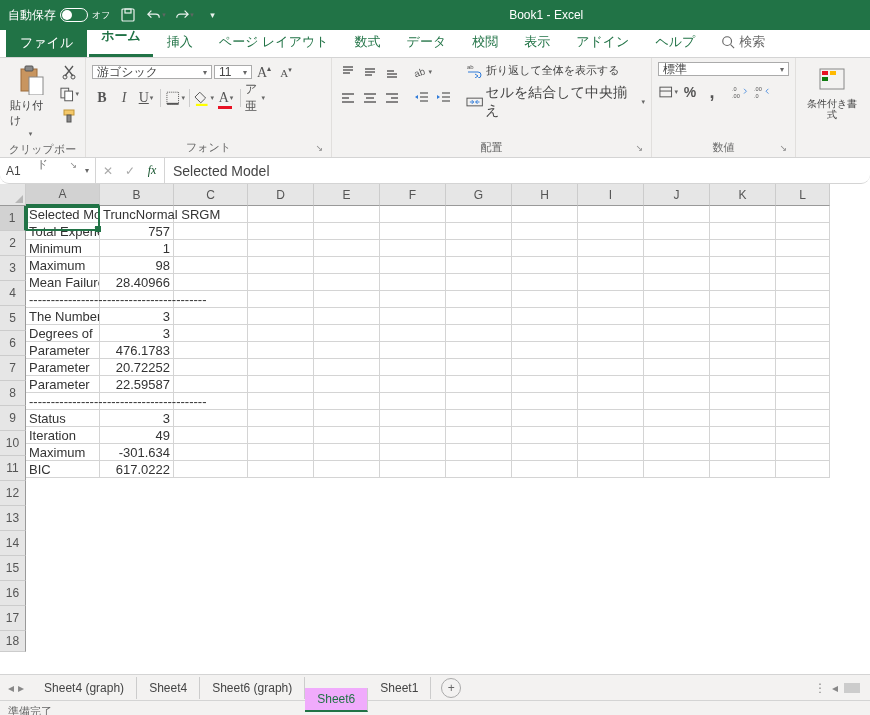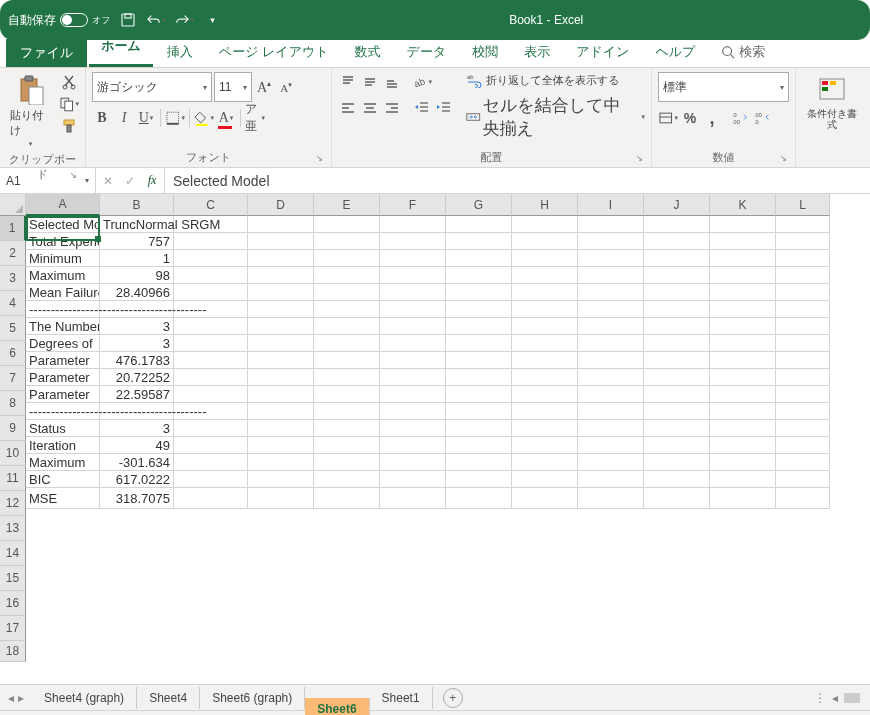--- a/index.html
+++ b/index.html
@@ -1,18 +1,18 @@
 <!DOCTYPE html>
 <html><head>
 <meta charset="utf-8">
 <style>
 * { box-sizing: border-box; margin: 0; padding: 0; font-family: "Yu Gothic", "Meiryo", sans-serif; }
 body { background: #fff; width: 870px; height: 715px; overflow: hidden; font-size: 12px; color: #444; }
 
-.titlebar { height: 40px; background: #217346; display: flex; align-items: center; color: #fff; font-size: 12px; border-radius: 13px; }
+.titlebar { height: 30px; background: #217346; display: flex; align-items: center; color: #fff; font-size: 12px; }
 .titlebar .left { display: flex; align-items: center; gap: 8px; padding-left: 8px; }
 .titlebar .center { flex: 1; text-align: center; }
 .titlebar .autosave { display: flex; align-items: center; gap: 4px; }
 .toggle { width: 28px; height: 14px; border: 1px solid #fff; border-radius: 7px; position: relative; }
 .toggle::after { content: ""; width: 10px; height: 10px; background: #fff; border-radius: 50%; position: absolute; top: 1px; left: 1px; }
 .tb-btn { width: 20px; height: 20px; display: flex; align-items: center; justify-content: center; color: #fff; opacity: .9; }
 .tb-btn svg { stroke: #fff; fill: none; }
 
 .menubar { height: 28px; background: #fff; border-bottom: 1px solid #d4d4d4; display: flex; align-items: flex-end; gap: 2px; padding-left: 6px; font-size: 13px; }
 .menu-item { padding: 6px 12px 6px; color: #217346; cursor: pointer; }
@@ -28,30 +28,30 @@
 .vcol { display: flex; flex-direction: column; gap: 2px; align-items: flex-start; }
 .hrow { display: flex; gap: 2px; align-items: center; }
 .hrow.mb { margin-bottom: 4px; }
 
 .big-btn { display: flex; flex-direction: column; align-items: center; gap: 2px; padding: 2px 4px; color: #444; }
 .big-icon { width: 32px; height: 32px; display: flex; align-items: center; justify-content: center; }
 .sm { width: 20px; height: 20px; display: flex; align-items: center; justify-content: center; color: #555; }
 .sm svg { width: 16px; height: 16px; }
 .dd::after { content: "▾"; font-size: 7px; color: #666; margin-left: 1px; }
 
-.combo { height: 30px; border: 1px solid #ababab; background: #fff; display: flex; align-items: center; padding: 0 4px; font-size: 12px; }
+.combo { height: 14px; border: 1px solid #ababab; background: #fff; display: flex; align-items: center; padding: 0 4px; font-size: 12px; }
 .combo.font { width: 120px; }
 .combo.size { width: 38px; }
 .combo.numfmt { width: 100px; }
 .combo .arrow { margin-left: auto; font-size: 8px; color: #666; }
 
 .b { font-weight: bold; } .i { font-style: italic; } .u { text-decoration: underline; }
 .txt { font-size: 14px; font-family: "Times New Roman", serif; }
 
-.formula-bar { height: 26px; border-bottom: 1px solid #d4d4d4; display: flex; align-items: stretch; background: #fff; }
+.formula-bar { height: 26px; border-bottom: 1px solid #d4d4d4; display: flex; align-items: stretch; background: #fff; border-radius: 9px; }
 .name-box { width: 96px; border-right: 1px solid #d4d4d4; display: flex; align-items: center; padding: 0 6px; font-size: 12px; }
 .name-box .arrow { margin-left: auto; font-size: 8px; color: #666; }
 .fb-btns { display: flex; align-items: center; border-right: 1px solid #d4d4d4; padding: 0 4px; gap: 6px; color: #aaa; }
 .fb-btns span { width: 16px; text-align: center; }
 .fb-btns .fx { color: #14532d; font-style: italic; font-family: serif; }
 .formula-input { flex: 1; padding: 0 8px; display: flex; align-items: center; font-size: 14px; color: #444; }
 
 .grid-area { display: flex; height: 468px; }
 .corner { width: 26px; height: 22px; background: #e6e6e6; border-right: 1px solid #ccc; border-bottom: 1px solid #999; position: relative; }
 .corner::after { content: ""; position: absolute; right: 2px; bottom: 2px; width: 0; height: 0; border-left: 8px solid transparent; border-bottom: 8px solid #b7b7b7; }
@@ -65,21 +65,21 @@
 .grid-row { display: flex; height: 17px; }
 .cell { border-right: 1px solid #d4d4d4; border-bottom: 1px solid #d4d4d4; padding: 0 3px; display: flex; align-items: center; font-size: 13px; color: #333; overflow: hidden; white-space: nowrap; }
 .cell.num { justify-content: flex-end; }
 .cell.over { overflow: visible; z-index: 1; background: #fff; }
 .active-cell { position: absolute; top: 0; left: 0; width: 74px; height: 25px; border: 2px solid #217346; pointer-events: none; z-index: 5; }
 .active-cell::after { content: ""; position: absolute; right: -3px; bottom: -3px; width: 6px; height: 6px; background: #217346; }
 
 .sheet-tabs { height: 26px; border-top: 1px solid #d4d4d4; background: #f3f2f1; display: flex; align-items: center; padding-left: 8px; font-size: 12px; }
 .nav-arrows { display: flex; gap: 4px; color: #888; margin-right: 8px; }
 .tab { padding: 4px 12px; border-right: 1px solid #ccc; color: #444; background: #f3f2f1; cursor: pointer; }
-.tab.active { background: #fdba74; border-bottom: 2px solid #217346; font-weight: 700; color: #217346; margin-top: 24px; }
+.tab.active { background: #f0abfc; border-bottom: 2px solid #217346; font-weight: 400; color: #217346; margin-top: 24px; }
 .add-sheet { width: 20px; height: 20px; border: 1px solid #aaa; border-radius: 50%; display: flex; align-items: center; justify-content: center; margin-left: 10px; color: #666; }
 .hscroll-hint { margin-left: auto; display: flex; align-items: center; gap: 6px; padding-right: 10px; color: #888; }
 .hscroll-hint .track { width: 16px; height: 10px; background: #ccc; }
 
 .statusbar { height: 22px; background: #f3f2f1; border-top: 1px solid #d4d4d4; padding-left: 8px; display: flex; align-items: center; font-size: 11px; color: #666; }
 
 
 .wA { width: 74px; } .wB { width: 74px; } .wC { width: 74px; }
 .wD { width: 66px; } .wE { width: 66px; } .wF { width: 66px; }
 .wG { width: 66px; } .wH { width: 66px; } .wI { width: 66px; }
@@ -326,21 +326,21 @@
               <path d="M2 10 H12 A3 3 0 0 1 12 16" fill="none" stroke="#2f7bd9"></path>
               <path d="M9 14 L12 16 L9 18" fill="none" stroke="#2f7bd9" transform="translate(0,-2)"></path>
             </svg>
           <span style="font-size:11px">折り返して全体を表示する</span>
         </div>
         <div class="hrow">
           <svg width="18" height="16" viewBox="0 0 18 16">
               <rect x="1" y="4" width="16" height="8" fill="none" stroke="#555"></rect>
               <path d="M4 8 L8 8 M6 6 L8 8 L6 10 M14 8 L10 8 M12 6 L10 8 L12 10" stroke="#2f7bd9" fill="none"></path>
             </svg>
-          <span style="font-size:17px">セルを結合して中央揃え</span>
+          <span style="font-size:14px">セルを結合して中央揃え</span>
           <span style="font-size:7px;color:#666;margin-left:4px">▾</span>
         </div>
       </div>
     </div>
     <div class="group-label"><span>配置</span><span class="launcher">↘</span></div>
   </div>
 
   <div class="group" style="width:144px">
     <div class="group-body vcol" style="width:100%">
       <div class="hrow mb" style="width:100%">
@@ -674,34 +674,20 @@
           <div class="cell wD"></div>
           <div class="cell wE"></div>
           <div class="cell wF"></div>
           <div class="cell wG"></div>
           <div class="cell wH"></div>
           <div class="cell wI"></div>
           <div class="cell wJ"></div>
           <div class="cell wK"></div>
           <div class="cell wL"></div>
         </div>
-      <div class="grid-row" style="height:21px">
-          <div class="cell wA">MSE</div>
-          <div class="cell wB num">318.7075</div>
-          <div class="cell wC"></div>
-          <div class="cell wD"></div>
-          <div class="cell wE"></div>
-          <div class="cell wF"></div>
-          <div class="cell wG"></div>
-          <div class="cell wH"></div>
-          <div class="cell wI"></div>
-          <div class="cell wJ"></div>
-          <div class="cell wK"></div>
-          <div class="cell wL"></div>
-        </div>
     </div>
   </div>
 </div>
 
 <div class="sheet-tabs">
   <div class="nav-arrows">
     <span>◂</span>
     <span>▸</span>
   </div>
   <div class="tab">Sheet4 (graph)</div>

